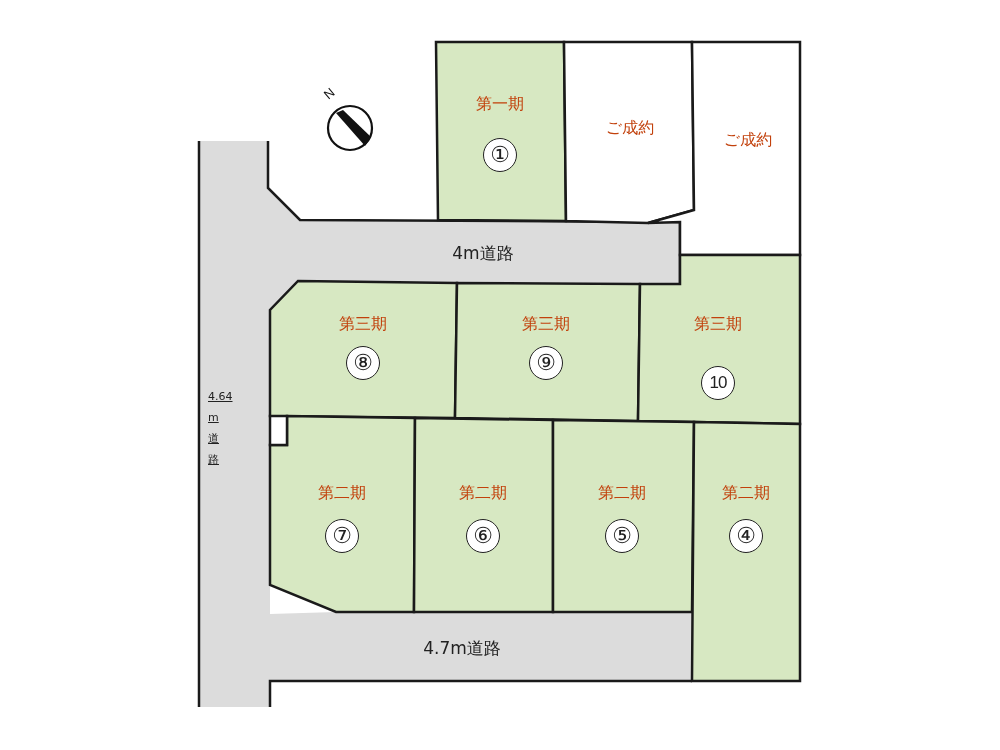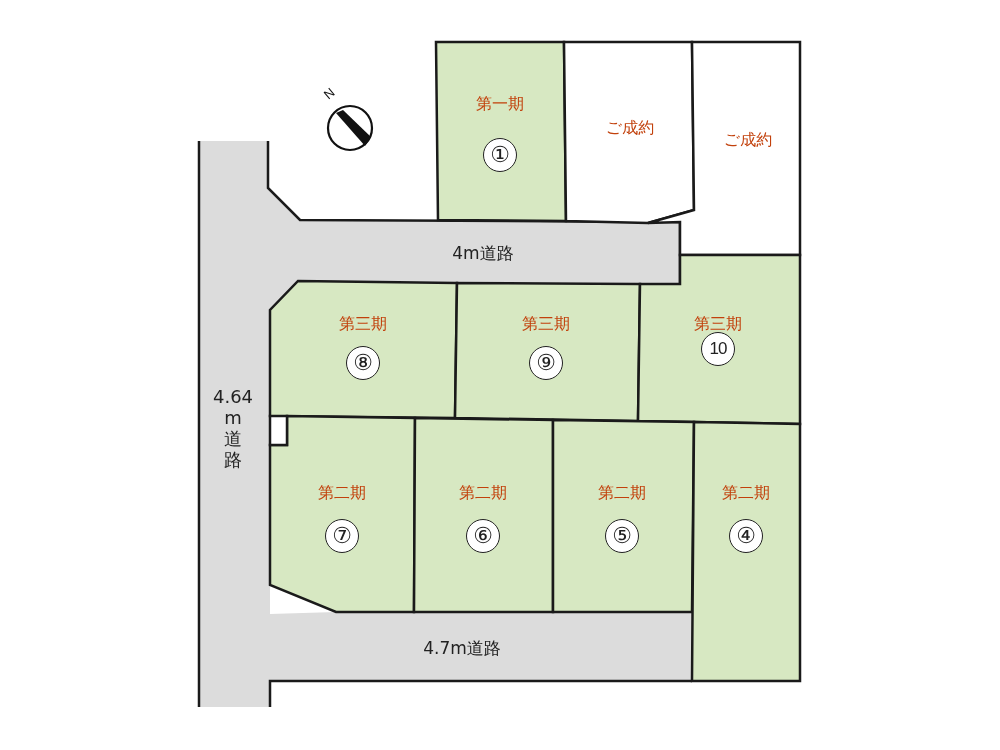--- a/index.html
+++ b/index.html
@@ -9,21 +9,21 @@
   .lot-green { fill: #d7e8c2; stroke: #1a1a1a; stroke-width: 2.5; stroke-linejoin: miter; }
   .lot-white { fill: #ffffff; stroke: #1a1a1a; stroke-width: 2.5; }
   .road { fill: #dcdcdc; stroke: none; }
   .edge { fill: none; stroke: #1a1a1a; stroke-width: 2.5; }
   .lbl { position: absolute; color: #c2410c; font-size: 16px; text-align: right; white-space: nowrap; transform: translateX(-50%); }
   .num { position: absolute; width: 32px; height: 32px; border: 1.8px solid #222; border-radius: 50%;
          background: #fff; color: #222; font-size: 22px; line-height: 32px; text-align: center;
          transform: translateX(-50%); font-family: "Liberation Sans", sans-serif; }
   .num.small { font-size: 17px; letter-spacing: -1px; }
   .road-lbl { position: absolute; color: #222; font-size: 17px; white-space: nowrap; transform: translateX(-50%); text-align: center; }
-  .vroad { position: absolute; color: #222; font-size: 18px; text-align: center; line-height: 21px; width: 50px; }
+  .vroad { position: absolute; color: #222; font-size: 11px; line-height: 21px; width: 50px; text-decoration: underline; }
 </style>
 </head>
 <body>
 
 <svg width="1000" height="750" viewBox="0 0 1000 750">
 
   <polygon class="road" points="199,141 268,141 268,188 300,220 680,222 680,283 298,281 270,310 270,614 336,612 692,612 692,681 270,681 270,707 199,707"></polygon>
 
   <polyline class="edge" points="199,141 199,707"></polyline>
   <polyline class="edge" points="268,141 268,188 300,220 680,222 680,283"></polyline>
@@ -54,21 +54,21 @@
 <div class="num" style="left:500px;top:138px">①</div>
 
 <div class="lbl" style="left:630px;top:118px">ご成約</div>
 <div class="lbl" style="left:748px;top:130px">ご成約</div>
 
 <div class="lbl" style="left:363px;top:314px">第三期</div>
 <div class="num" style="left:363px;top:346px">⑧</div>
 <div class="lbl" style="left:546px;top:314px">第三期</div>
 <div class="num" style="left:546px;top:346px">⑨</div>
 <div class="lbl" style="left:718px;top:314px">第三期</div>
-<div class="num small" style="left:718px;top:332px">10</div>
+<div class="num small" style="left:718px;top:366px">10</div>
 
 <div class="lbl" style="left:342px;top:483px">第二期</div>
 <div class="num" style="left:342px;top:519px">⑦</div>
 <div class="lbl" style="left:483px;top:483px">第二期</div>
 <div class="num" style="left:483px;top:519px">⑥</div>
 <div class="lbl" style="left:622px;top:483px">第二期</div>
 <div class="num" style="left:622px;top:519px">⑤</div>
 <div class="lbl" style="left:746px;top:483px">第二期</div>
 <div class="num" style="left:746px;top:519px">④</div>
 

